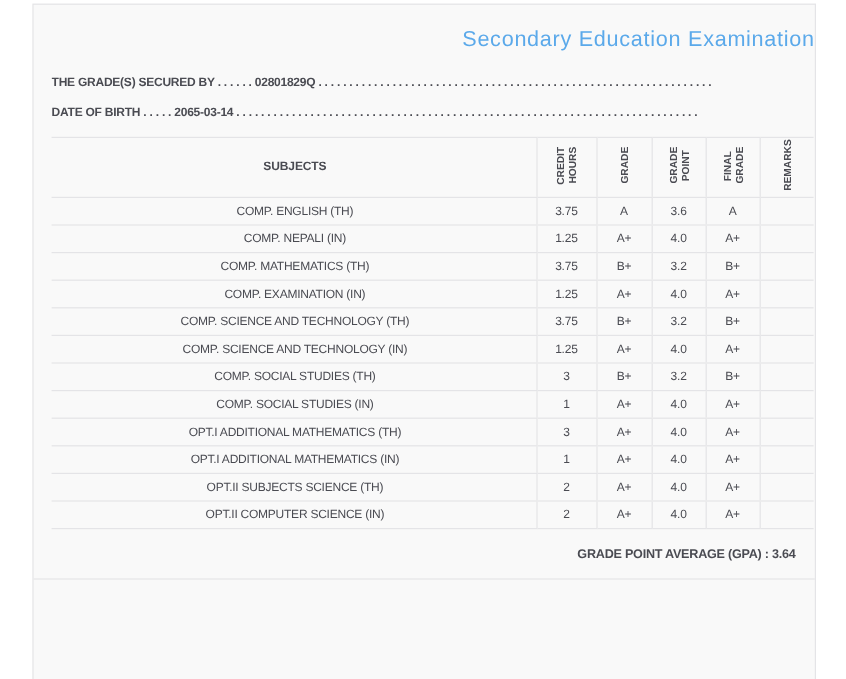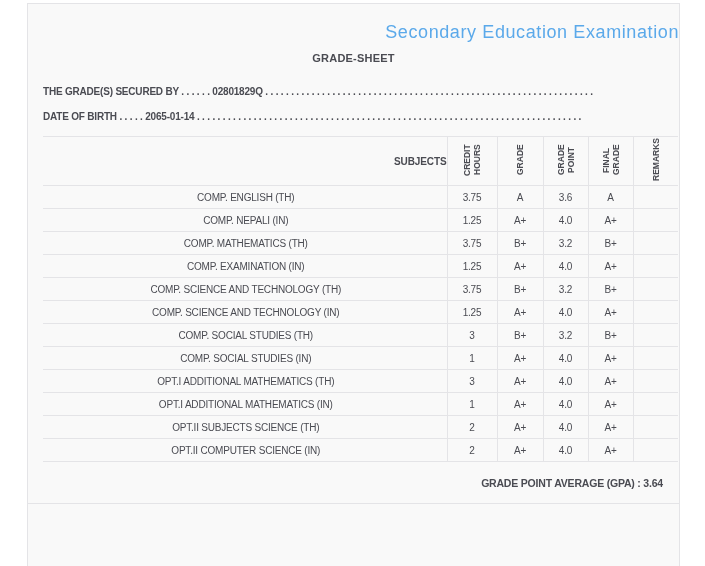--- a/index.html
+++ b/index.html
@@ -46,21 +46,21 @@
   col.c-grade{width:46px;}
   col.c-point{width:45px;}
   col.c-final{width:45px;}
   col.c-remarks{width:45px;}
   thead th{
     border-top:1px solid var(--border);
     border-bottom:1px solid var(--border);
     font-weight:700;padding:0;
   }
   th.subjects-h{
-    text-align:right;vertical-align:middle;height:44px;
+    text-align:center;vertical-align:middle;height:44px;
     font-size:10px;letter-spacing:-0.1px;padding-left:2px;
   }
   th.rot{vertical-align:bottom;text-align:center;height:44px;}
   .rotated{
     display:inline-block;
     writing-mode:vertical-rl;
     transform:rotate(180deg);
     height:46px;
     font-size:8.5px;line-height:10px;font-weight:700;
     letter-spacing:0;white-space:normal;
@@ -78,25 +78,24 @@
     text-align:right;padding-right:16px;
     font-size:10.5px;font-weight:700;letter-spacing:-0.2px;
   }
 </style>
 </head>
 <body>
 
 <div class="sheet">
 
   <h1 class="title">Secondary Education Examination</h1>
-  <h2 class="subtitle">GRADE-SHEET</h2>
 
   <div class="info">
     <p class="info-line">THE GRADE(S) SECURED BY . . . . . . 02801829Q . . . . . . . . . . . . . . . . . . . . . . . . . . . . . . . . . . . . . . . . . . . . . . . . . . . . . . . . . . . . . . . .</p>
-    <p class="info-line">DATE OF BIRTH . . . . . 2065-01-14 . . . . . . . . . . . . . . . . . . . . . . . . . . . . . . . . . . . . . . . . . . . . . . . . . . . . . . . . . . . . . . . . . . . . . . . . . . .</p>
+    <p class="info-line">DATE OF BIRTH . . . . . 2065-03-14 . . . . . . . . . . . . . . . . . . . . . . . . . . . . . . . . . . . . . . . . . . . . . . . . . . . . . . . . . . . . . . . . . . . . . . . . . . .</p>
   </div>
 
   <table class="grades">
     <colgroup>
       <col class="c-subject">
         <col class="c-credit">
         <col class="c-grade">
       <col class="c-point">
         <col class="c-final">
         <col class="c-remarks">

